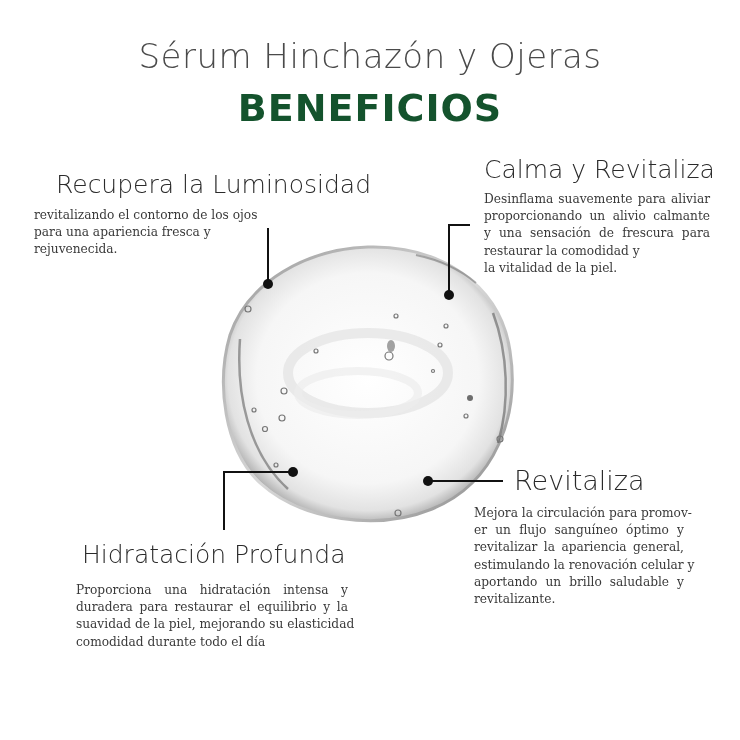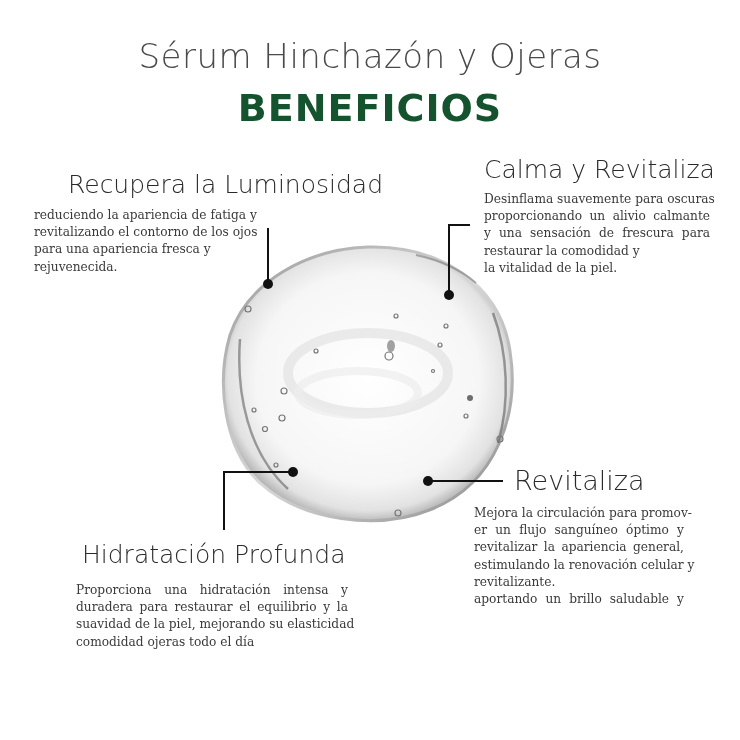--- a/index.html
+++ b/index.html
@@ -8,21 +8,21 @@
   .title-line { position:absolute; left:0; width:740px; text-align:center; }
   #title1 { top:36px; font-size:34px; font-weight:300; letter-spacing:0.5px; color:#4a4a4a; }
   #title2 { top:86px; font-size:38px; font-weight:bold; letter-spacing:1px; color:#14532d; }
 
   .heading { position:absolute; font-size:25px; font-weight:300; color:#2a2a2a; white-space:nowrap; }
   .body { position:absolute; font-family:"DejaVu Serif", serif; font-size:12.2px; line-height:17.2px;
           color:#3a3a3a; text-align:justify; }
   .body .ln { display:block; text-align:justify; text-align-last:justify; height:17.2px; white-space:nowrap; }
   .body .ln.last { text-align-last:left; }
 
-  #h-lum { left:68px; top:170px; }
+  #h-lum { left:56px; top:170px; }
   #b-lum { left:34px; top:207px; width:212px; }
   #h-calma { left:484px; top:155px; }
   #b-calma { left:484px; top:191px; width:226px; }
   #h-revit { left:514px; top:465px; font-size:27px; }
   #b-revit { left:474px; top:505px; width:210px; }
   #h-hidra { left:82px; top:540px; }
   #b-hidra { left:76px; top:582px; width:272px; }
 
   #blob { position:absolute; left:218px; top:243px; width:300px; height:280px; }
   #connectors { position:absolute; left:0; top:0; width:740px; height:740px; pointer-events:none; }
@@ -85,44 +85,43 @@
   <g fill="#111">
     <circle cx="268" cy="284" r="5"></circle>
     <circle cx="449" cy="295" r="5"></circle>
     <circle cx="428" cy="481" r="5"></circle>
     <circle cx="293" cy="472" r="5"></circle>
   </g>
 </svg>
 
 <div id="h-lum" class="heading">Recupera la Luminosidad</div>
 <div id="b-lum" class="body">
-  <span class="ln">reduciendo la apariencia de fatiga y</span>
   <span class="ln">revitalizando el contorno de los ojos</span>
   <span class="ln last">para una apariencia fresca y</span>
   <span class="ln last">rejuvenecida.</span>
 </div>
 
 <div id="h-calma" class="heading">Calma y Revitaliza</div>
 <div id="b-calma" class="body">
-  <span class="ln">Desinflama suavemente para oscuras</span>
+  <span class="ln">Desinflama suavemente para aliviar</span>
   <span class="ln">proporcionando un alivio calmante</span>
   <span class="ln">y una sensación de frescura para</span>
   <span class="ln last">restaurar la comodidad y</span>
   <span class="ln last">la vitalidad de la piel.</span>
 </div>
 
 <div id="h-revit" class="heading">Revitaliza</div>
 <div id="b-revit" class="body">
   <span class="ln">Mejora la circulación para promov-</span>
   <span class="ln">er un flujo sanguíneo óptimo y</span>
   <span class="ln">revitalizar la apariencia general,</span>
   <span class="ln">estimulando la renovación celular y</span>
+  <span class="ln">aportando un brillo saludable y</span>
   <span class="ln last">revitalizante.</span>
-  <span class="ln">aportando un brillo saludable y</span>
 </div>
 
 <div id="h-hidra" class="heading">Hidratación Profunda</div>
 <div id="b-hidra" class="body">
   <span class="ln">Proporciona una hidratación intensa y</span>
   <span class="ln">duradera para restaurar el equilibrio y la</span>
   <span class="ln">suavidad de la piel, mejorando su elasticidad</span>
-  <span class="ln last">comodidad ojeras todo el día</span>
+  <span class="ln last">comodidad durante todo el día</span>
 </div>
 
 </body></html>

